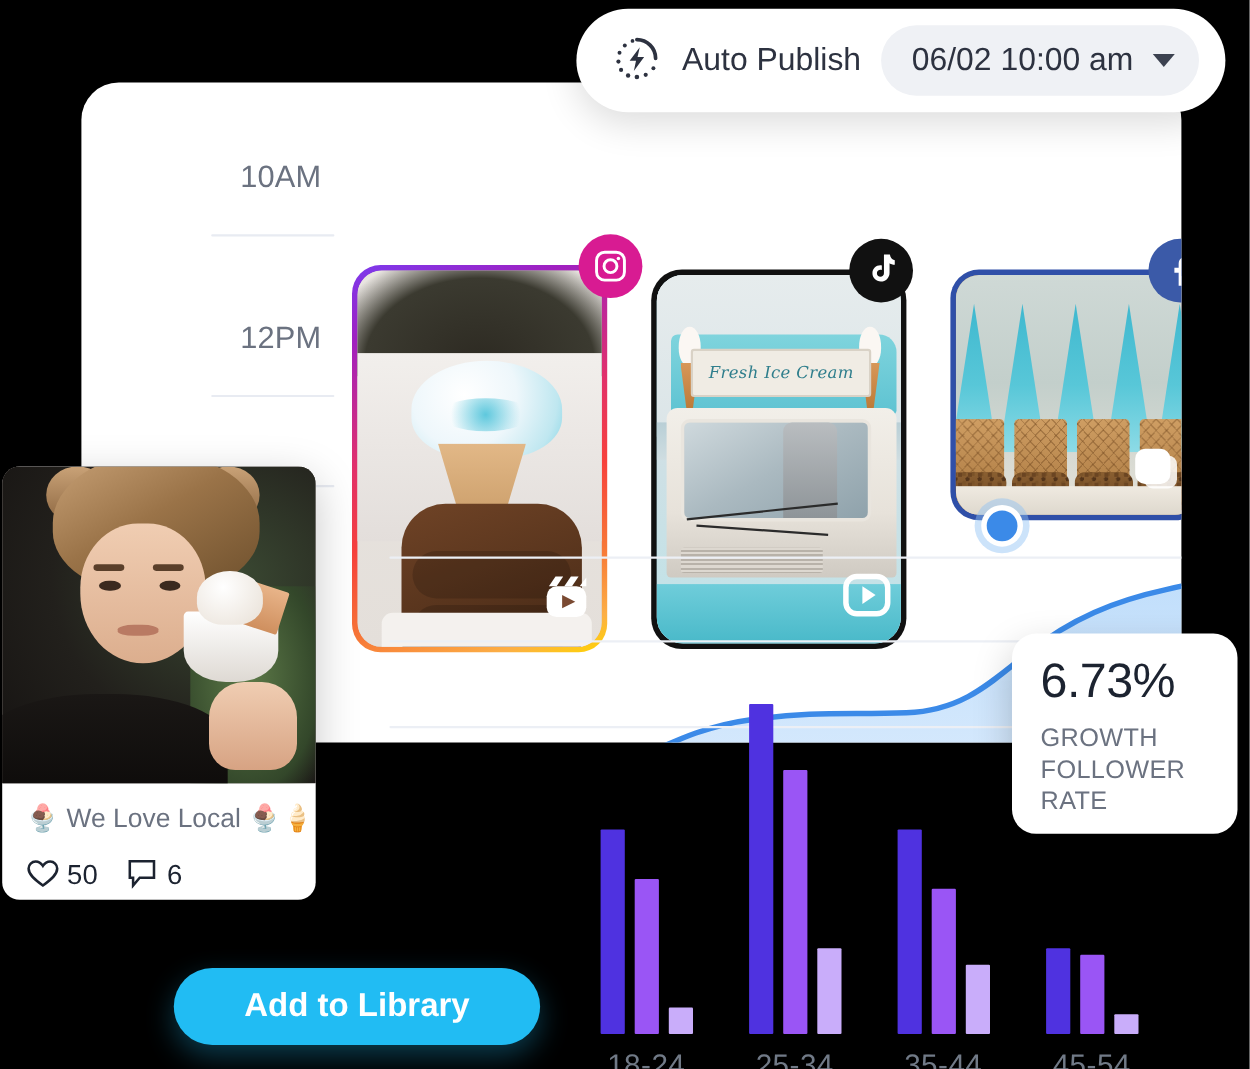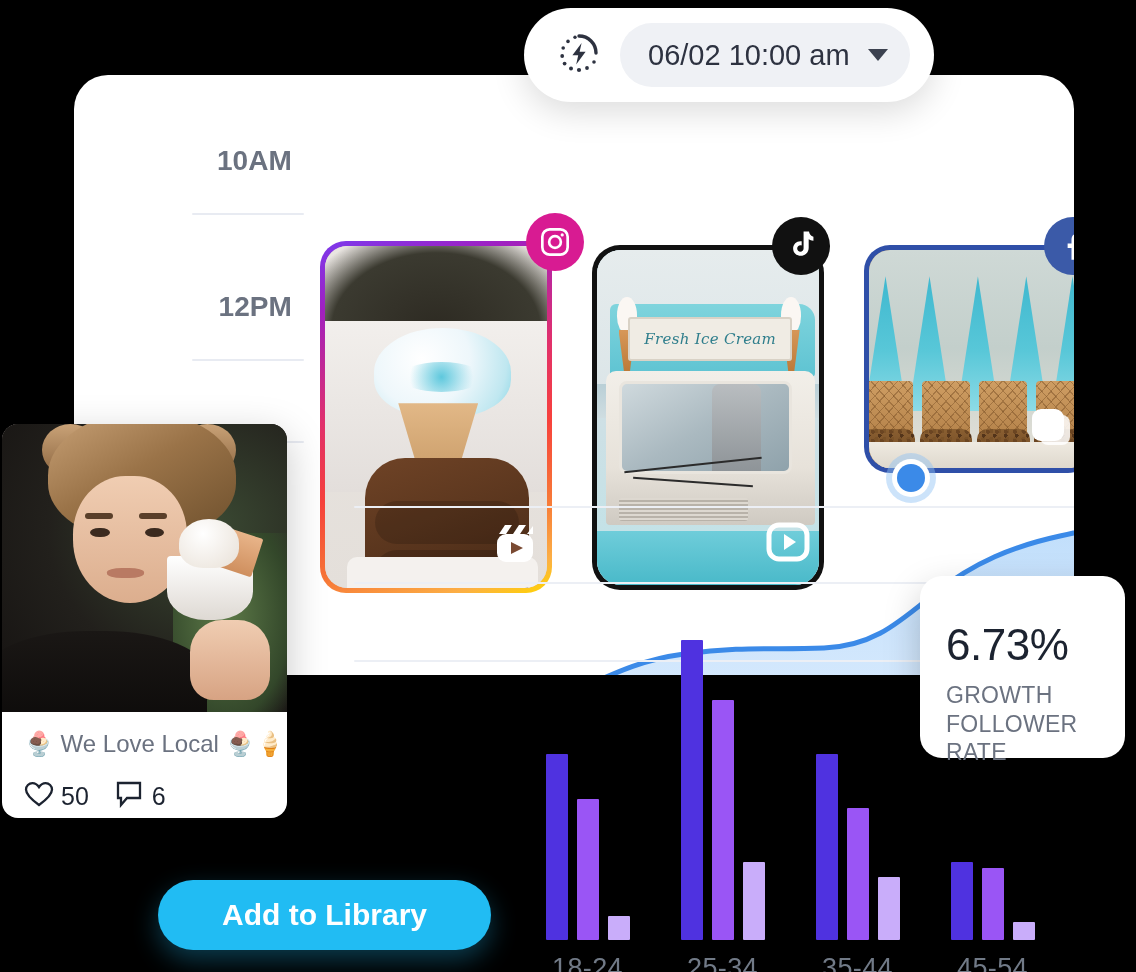--- a/index.html
+++ b/index.html
@@ -28,21 +28,21 @@
     width: 1000px;
     height: 600px;
     background: #ffffff;
     border-radius: 34px;
     box-shadow: 0 10px 40px rgba(0,0,0,.10);
     overflow: hidden;
   }
 
   
   .time-rail { position: absolute; left: 40px; top: 70px; width: 190px; }
-  .time-slot { position: relative; height: 146px; font-weight: bold; }
+  .time-slot { position: relative; height: 146px; }
   .time-label {
     position: absolute; right: 12px; top: 0;
     font-size: 28px; color: #6b7280; letter-spacing: .1px; white-space: nowrap;
   }
   .rail-line {
     position: absolute; left: 78px; right: 0; top: 68px;
     height: 2px; background: #e8ebf2; border-radius: 2px;
   }
   .rail-line.l2 { top: 214px; }
   .rail-line.l3 { top: 296px; }
@@ -540,21 +540,21 @@
       <div class="bar-label">18-24</div>
       <div class="bar-label">25-34</div>
       <div class="bar-label">35-44</div>
       <div class="bar-label">45-54</div>
     </div>
   </div>
 
   <div style="position:absolute; left:920px; top:576px; width:205px; height:182px;
               background:#ffffff; border-radius:22px; z-index:13;
               box-shadow:0 14px 36px rgba(0,0,0,.22); padding:22px 0 0 26px;">
-    <div style="font-size:44px; color:#1c2330; letter-spacing:-.5px; line-height:1;margin-top:25px;">6.73%</div>
+    <div style="font-size:44px; color:#1c2330; letter-spacing:-.5px; line-height:1;">6.73%</div>
     <div style="margin-top:14px; font-size:23px; color:#6b7280; line-height:1.24; letter-spacing:.3px;">
       <div>GROWTH</div>
       <div>FOLLOWER</div>
       <div>RATE</div>
     </div>
   </div>
 
   <div class="autopublish-bar">
     <span>
       <svg width="46" height="46" viewBox="0 0 46 46">
@@ -564,20 +564,21 @@
         <circle cx="8.6" cy="33.6" r="1.9" fill="#2d3240"></circle>
         <circle cx="6.2" cy="26" r="1.9" fill="#2d3240"></circle>
         <circle cx="7.2" cy="18" r="1.8" fill="#2d3240"></circle>
         <circle cx="12" cy="11.4" r="1.8" fill="#2d3240"></circle>
         <circle cx="19" cy="7.2" r="1.7" fill="#2d3240"></circle>
         <circle cx="31" cy="38" r="1.9" fill="#2d3240"></circle>
         <circle cx="38" cy="32" r="1.8" fill="#2d3240"></circle>
         <path d="M25.6 13 L16.4 25.2 L22.2 25.2 L20.2 34.6 L29.6 21.8 L23.6 21.8 Z" fill="#2d3240"></path>
       </svg>
     </span>
+    <span class="autopublish-label">Auto Publish</span>
     <div class="datetime-pill">
       <span class="datetime-text">06/02  10:00 am</span>
       <span class="caret"></span>
     </div>
   </div>
 
   <div class="post-card">
     <div class="post-photo">
       <div class="pp-bg"></div>
       <div class="pp-plant"></div>

